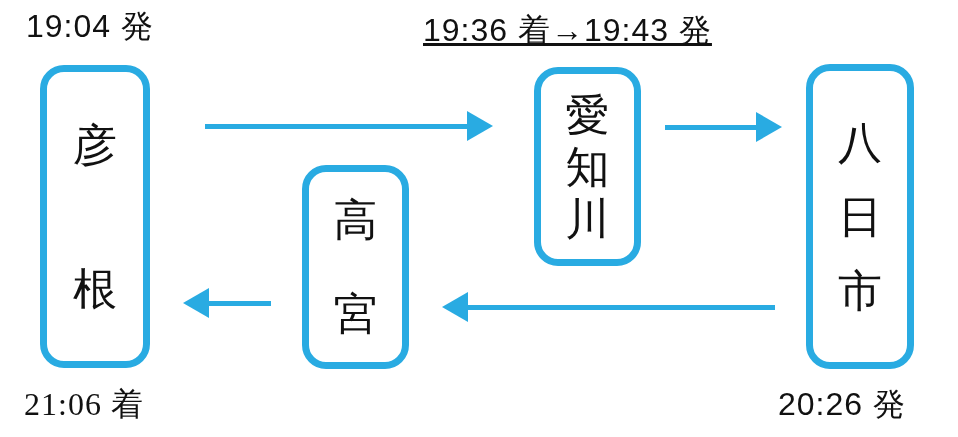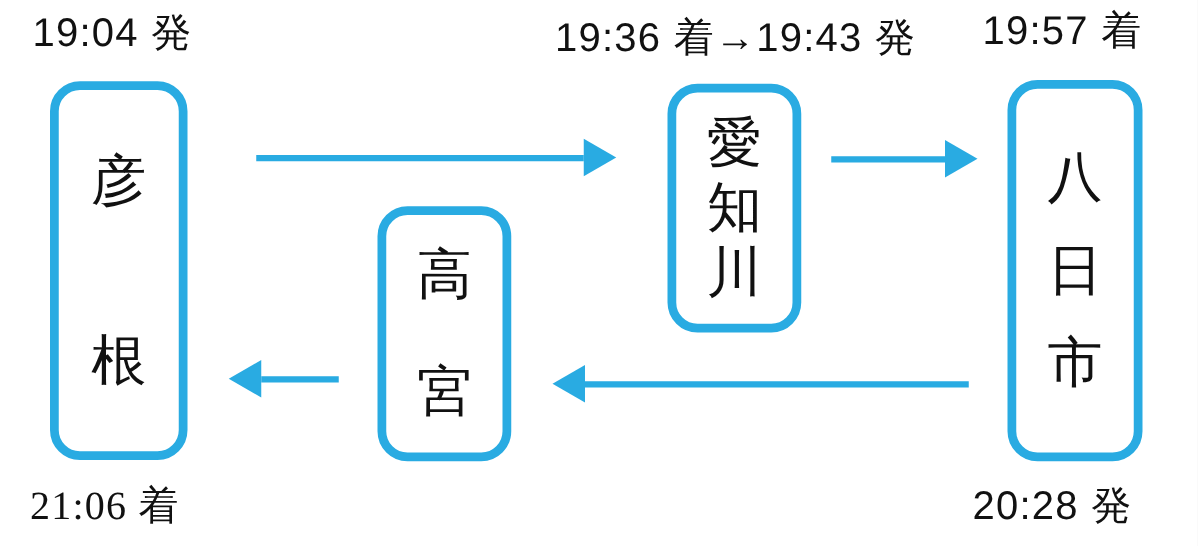--- a/index.html
+++ b/index.html
@@ -76,34 +76,33 @@
     border-top: 15px solid transparent;
     border-bottom: 15px solid transparent;
     border-right: 26px solid var(--accent);
   }
   .arrow-1 { left: 205px; top: 111px; width: 288px; }
   .arrow-2 { left: 665px; top: 112px; width: 117px; }
   .arrow-3 { left: 183px; top: 288px; width: 88px; }
   .arrow-4 { left: 442px; top: 292px; width: 333px; }
   
   .lbl-hikone-depart   { left: 26px;  top: 9px; }
-  .lbl-echigawa-times  { left: 444px; top: 13px; }
+  .lbl-echigawa-times  { left: 423px; top: 13px; text-decoration: underline; }
   .lbl-yokaichi-arrive { left: 786px; top: 7px; }
   .lbl-hikone-arrive   { left: 24px;  top: 387px; font-family: Liberation Serif, serif; }
   .lbl-takamiya-times  { left: 194px; top: 387px; }
   .lbl-yokaichi-depart { left: 778px; top: 387px; }
 </style>
 </head>
 <body>
 
 <div class="canvas">
 
   <div class="time-label lbl-hikone-depart">19:04 発</div>
   <div class="time-label lbl-echigawa-times">19:36 着→19:43 発</div>
-  <div class="time-label lbl-yokaichi-arrive">19:57 着</div>
 
   <div class="station-box box-hikone">
     <div class="chars">
       <span class="char">彦</span>
       <span class="char">根</span>
     </div>
   </div>
 
   <div class="station-box box-takamiya">
     <div class="chars">
@@ -139,15 +138,15 @@
   <div class="arrow arrow-3">
     <span class="head-left"></span>
     <span class="shaft"></span>
   </div>
   <div class="arrow arrow-4">
     <span class="head-left"></span>
     <span class="shaft"></span>
   </div>
 
   <div class="time-label lbl-hikone-arrive">21:06 着</div>
-  <div class="time-label lbl-yokaichi-depart">20:28 発</div>
+  <div class="time-label lbl-yokaichi-depart">20:26 発</div>
 
 </div>
 
 </body></html>

